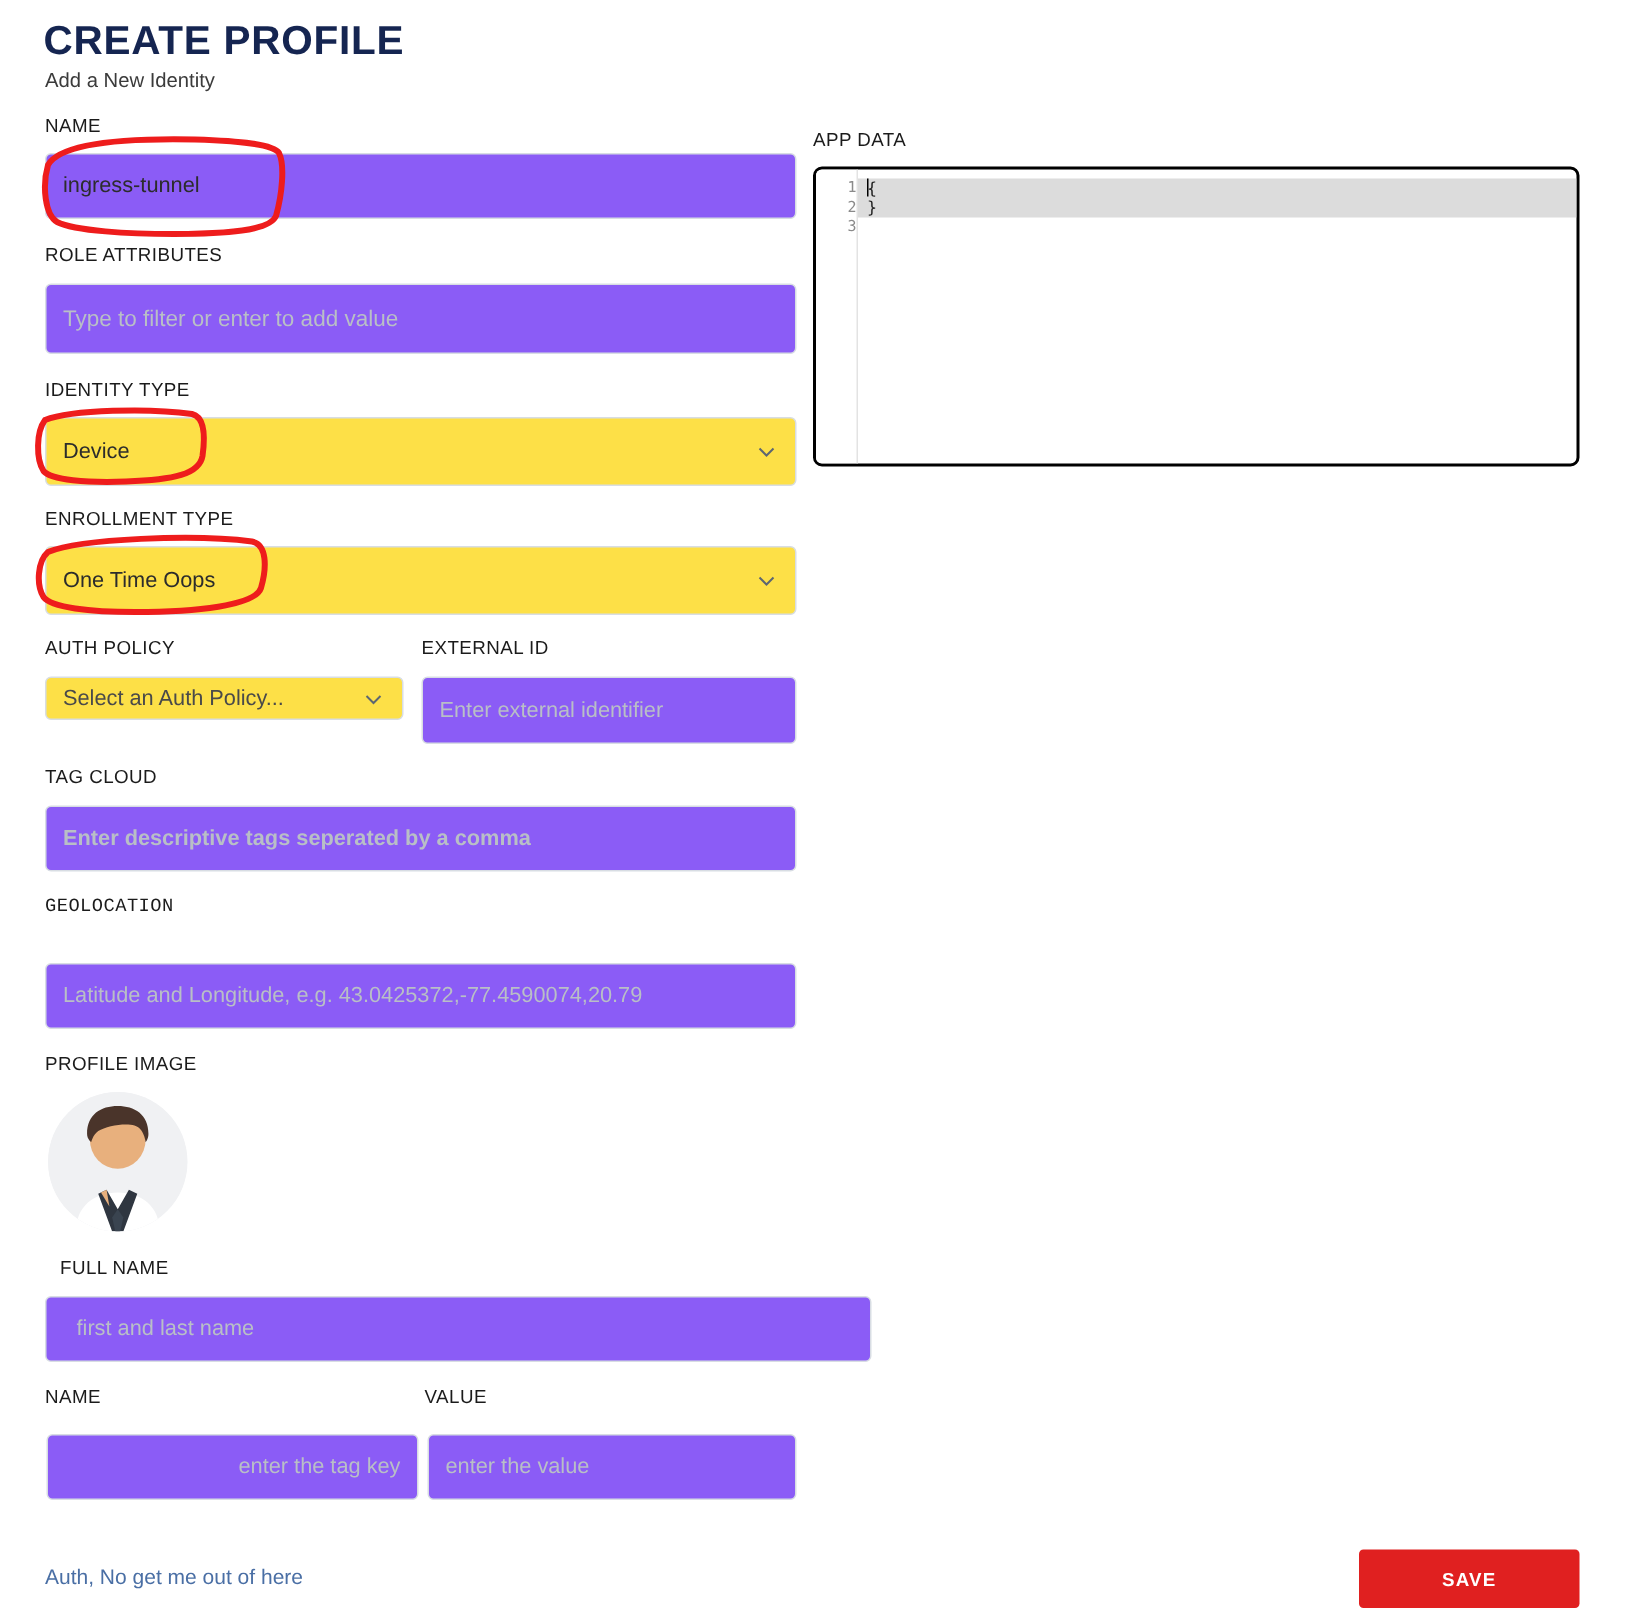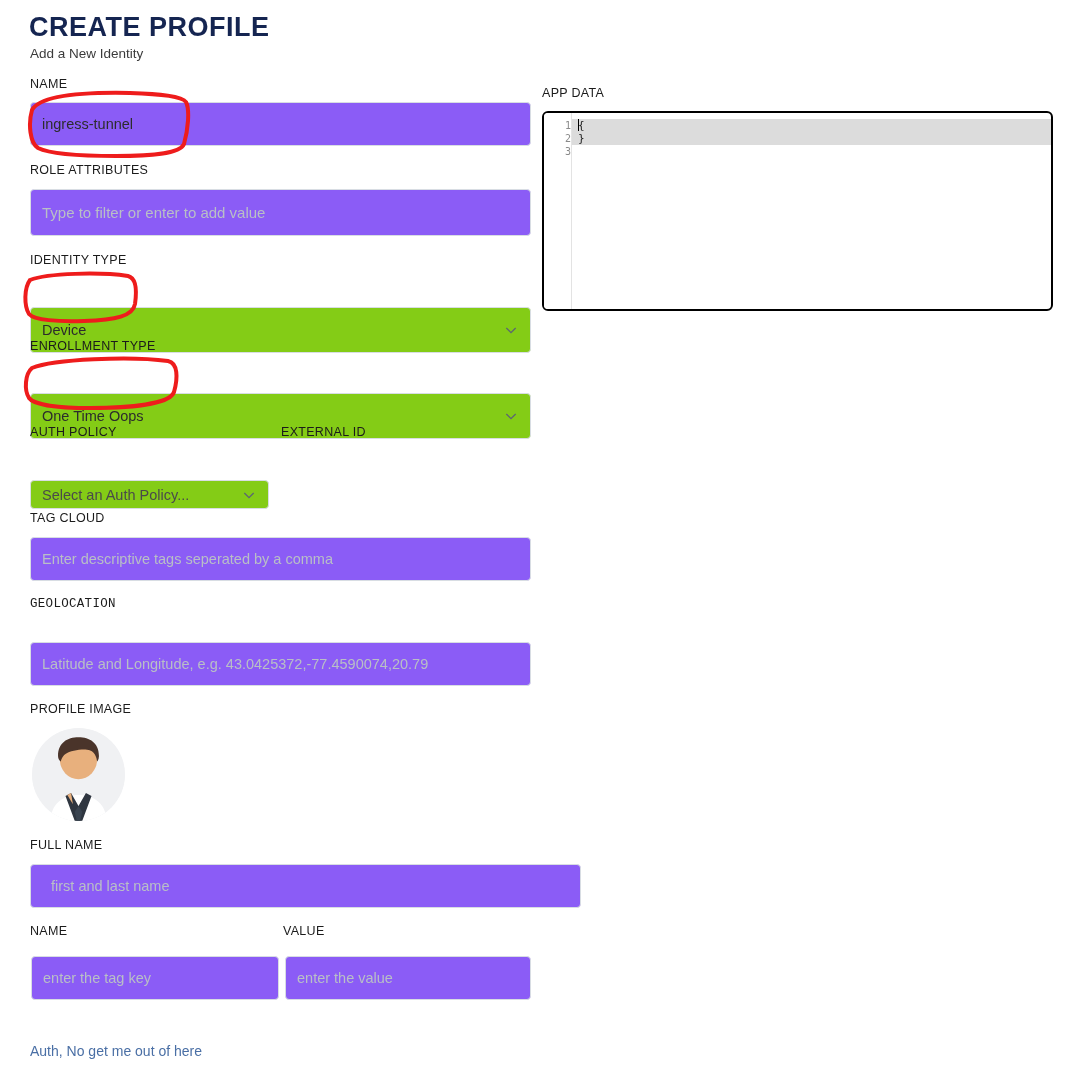--- a/index.html
+++ b/index.html
@@ -55,28 +55,27 @@
     padding: 0 11px;
     outline: none;
     font-family: "Liberation Sans", sans-serif;
   }
   .text-input::placeholder { color: #b9bfc6; }
 
   .select-box {
     position: absolute;
     border: 1px solid #d8dde3;
     border-radius: 4px;
-    background: #84cc16;
+    background: #fde047;
     display: flex;
     align-items: center;
     padding: 0 11px;
     font-size: 14.5px;
     color: #2c2c2c;
     cursor: pointer;
-    margin-top: 29px;
   }
   .select-box .chev {
     margin-left: auto;
     width: 16px;
     height: 16px;
     display: block;
     color: #5c6672;
   }
   .select-placeholder { color: #4a4a4a; }
 
@@ -211,65 +210,67 @@
 
   <div class="field-label" style="left:30px; top:425px;">AUTH POLICY</div>
   <div class="select-box" style="left:30px; top:451px; width:239px; height:29px;">
     <span class="select-placeholder">Select an Auth Policy...</span>
     <svg class="chev" viewBox="0 0 24 24" fill="none" stroke="currentColor" stroke-width="2">
         <path d="M5 9l7 7 7-7"></path>
       </svg>
   </div>
 
   <div class="field-label" style="left:281px; top:425px;">EXTERNAL ID</div>
+  <input class="text-input" style="left: 281px; top: 451px; width: 250px; height: 45px;" placeholder="Enter external identifier">
 
   <div class="field-label" style="left:30px; top:511px;">TAG CLOUD</div>
-  <input class="text-input" style="left: 30px; top: 537px; width: 501px; height: 44px;" placeholder="Enter descriptive tags seperated by a comma">
+  <input class="text-input" style="left: 30px; top: 537px; width: 501px; height: 44px; font-weight: bold;" placeholder="Enter descriptive tags seperated by a comma">
 
   <div class="field-label" style="left:30px; top:597px;font-family:Liberation Mono, monospace;">GEOLOCATION</div>
   <input class="text-input" style="left: 30px; top: 642px; width: 501px; height: 44px;" placeholder="Latitude and Longitude, e.g. 43.0425372,-77.4590074,20.79">
 
   <div class="field-label" style="left:30px; top:702px;">PROFILE IMAGE</div>
   <div class="avatar">
     <svg viewBox="0 0 100 100" width="93" height="93">
       <circle cx="50" cy="50" r="50" fill="#f0f1f3"></circle>
       <ellipse cx="50" cy="34" rx="20" ry="21" fill="#e8b07d"></ellipse>
       <path d="M28 30c0-14 10-20 22-20s22 6 22 20c0 4-2 6-2 6s-1-10-8-12c-6-2-20 0-26 4-4 3-5 8-5 8s-3-2-3-6z" fill="#4a342a"></path>
       <path d="M20 100c0-18 13-28 30-28s30 10 30 28z" fill="#ffffff"></path>
       <path d="M42 70l8 14 8-14 6 3-10 27h-8L36 73z" fill="#2f3640"></path>
       <path d="M50 84l-4 6 4 18 4-18z" fill="#3a4450"></path>
       <path d="M42 70l-4 2 6 10z" fill="#e8b07d"></path>
     </svg>
   </div>
 
-  <div class="field-label" style="left:30px; top:838px;text-align:center;">FULL NAME</div>
+  <div class="field-label" style="left:40px; top:838px;text-align:center;">FULL NAME</div>
   <input class="text-input" style="left: 30px; top: 864px; width: 551px; height: 44px; padding-left: 20px;" placeholder="first and last name">
 
   <div class="field-label" style="left:30px; top:924px;">NAME</div>
-  <input class="text-input" style="left: 31px; top: 956px; width: 248px; height: 44px;" placeholder="enter the tag key">
+  <input class="text-input" style="left: 31px; top: 956px; width: 248px; height: 44px; text-align: right;" placeholder="enter the tag key">
 
   <div class="field-label" style="left:283px; top:924px;">VALUE</div>
   <input class="text-input" style="left: 285px; top: 956px; width: 246px; height: 44px;" placeholder="enter the value">
 
   <div class="appdata-label">APP DATA</div>
   <div class="editor">
     <div class="gutter">
       <div>1</div>
       <div>2</div>
       <div>3</div>
     </div>
     <div class="code-area">
       <div class="code-line hl">{</div>
       <div class="code-line hl">}</div>
       <div class="code-line"></div>
       <div class="caret"></div>
     </div>
   </div>
 
   <a class="cancel-link">Auth, No get me out of here</a>
+  <button class="save-button">SAVE</button>
 
   <svg class="annot" style="left:20px; top:90px;" width="180" height="75" viewBox="0 0 180 75">
     <path d="M12,20 C20,6 60,2 110,3 C140,4 162,6 166,12 C170,20 168,40 164,54 C160,64 130,66 96,66 C66,66 30,64 18,58 C10,53 8,34 12,20 Z" fill="none" stroke="#ee1c1c" stroke-width="4" stroke-linecap="round"></path>
   </svg>
 
   <svg class="annot" style="left:20px; top:268px;" width="125" height="62" viewBox="0 0 125 62">
     <path d="M10,12 C28,5 80,4 108,8 C116,10 117,22 115,36 C113,48 96,52 64,53 C38,54 14,52 9,46 C4,38 4,20 10,12 Z" fill="none" stroke="#ee1c1c" stroke-width="4" stroke-linecap="round"></path>
   </svg>
 
   <svg class="annot" style="left:20px; top:354px;" width="165" height="62" viewBox="0 0 165 62">

